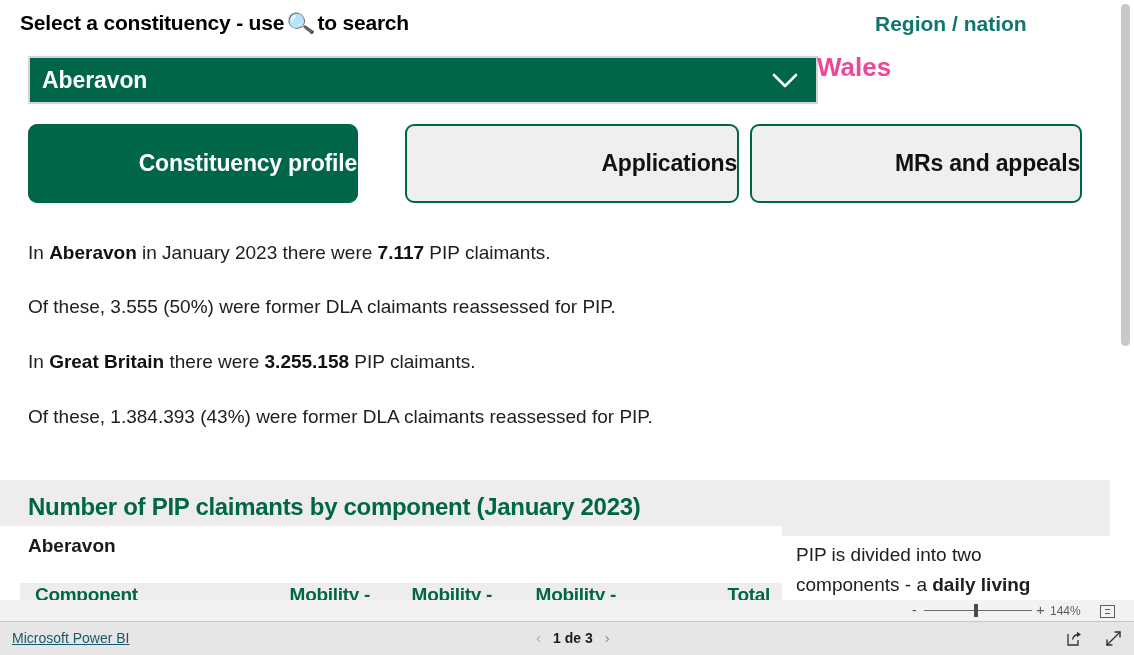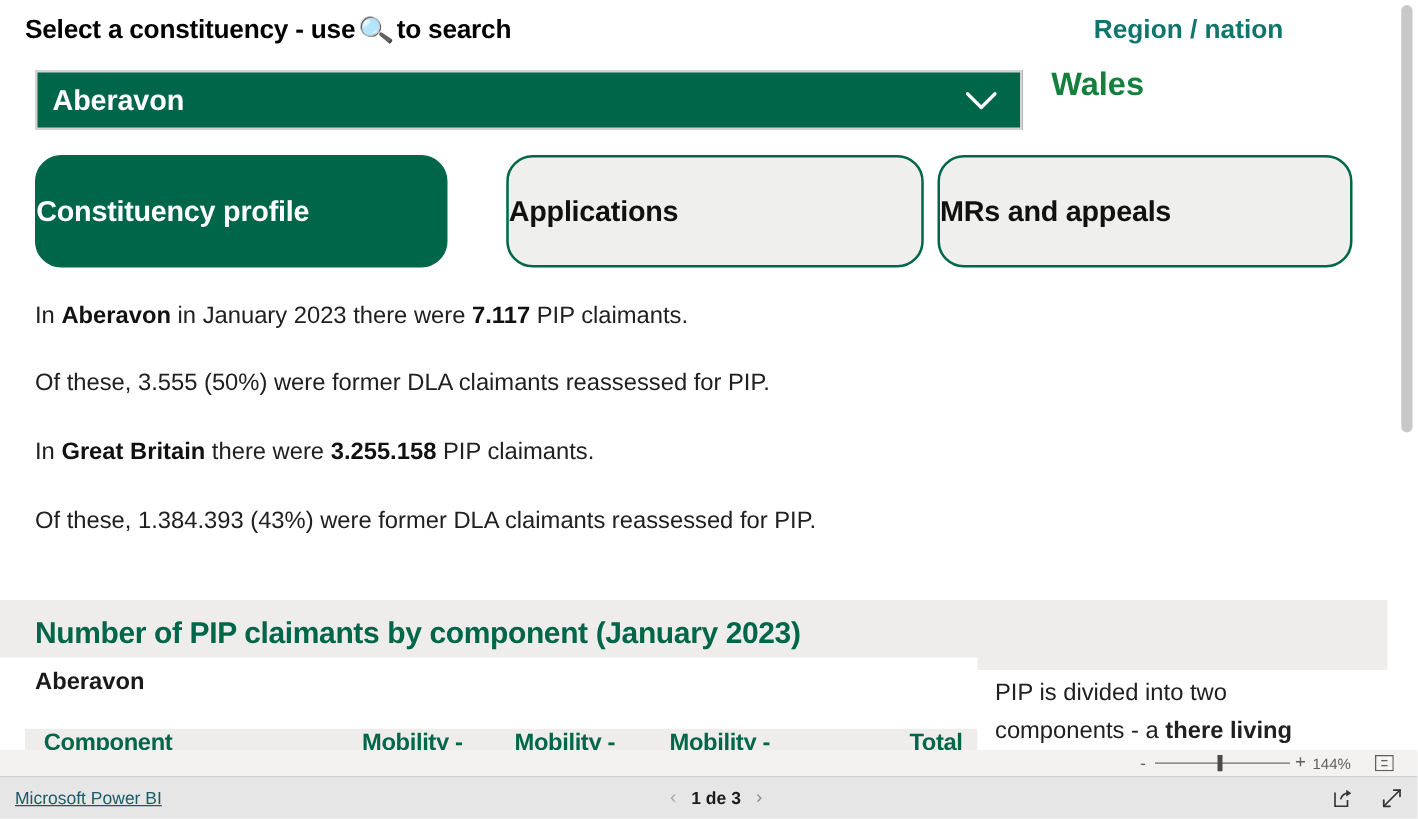--- a/index.html
+++ b/index.html
@@ -85,38 +85,38 @@
     position: absolute;
     left: 875px;
     top: 12px;
     font-size: 21px;
     font-weight: bold;
     color: #0f766e;
     white-space: nowrap;
   }
   .region-value {
     position: absolute;
-    left: 841px;
+    left: 817px;
     top: 52px;
     font-size: 26px;
     font-weight: bold;
-    color: #15803d;
+    color: #ec4899;
     white-space: nowrap;
   }
 
   
   .navbtn {
     position: absolute;
     top: 124px;
-    height: 90px;
+    height: 79px;
     box-sizing: border-box;
-    border-radius: 21px;
+    border-radius: 9px;
     display: flex;
     align-items: center;
-    justify-content: flex-start;
+    justify-content: flex-end;
     font-size: 23px;
     font-weight: bold;
     cursor: pointer;
     letter-spacing: -0.2px;
   }
   .navbtn.active {
     background: #00664a;
     border: 1px solid #00664a;
     color: #ffffff;
   }
@@ -410,21 +410,21 @@
         <span class="th th-component">Component</span>
         <span class="th th-m1">Mobility -</span>
         <span class="th th-m2">Mobility -</span>
         <span class="th th-m3">Mobility -</span>
         <span class="th th-total">Total</span>
       </div>
     </div>
 
     <div class="side-text">
       <span>PIP is divided into two</span><br>
-      <span>components - a </span><b>there living</b>
+      <span>components - a </span><b>daily living</b>
     </div>
 
     <div class="vscroll-track">
       <div class="vscroll-thumb"></div>
     </div>
 
   </div>
 
   <div class="zoombar">
     <span class="zoom-minus">-</span>

